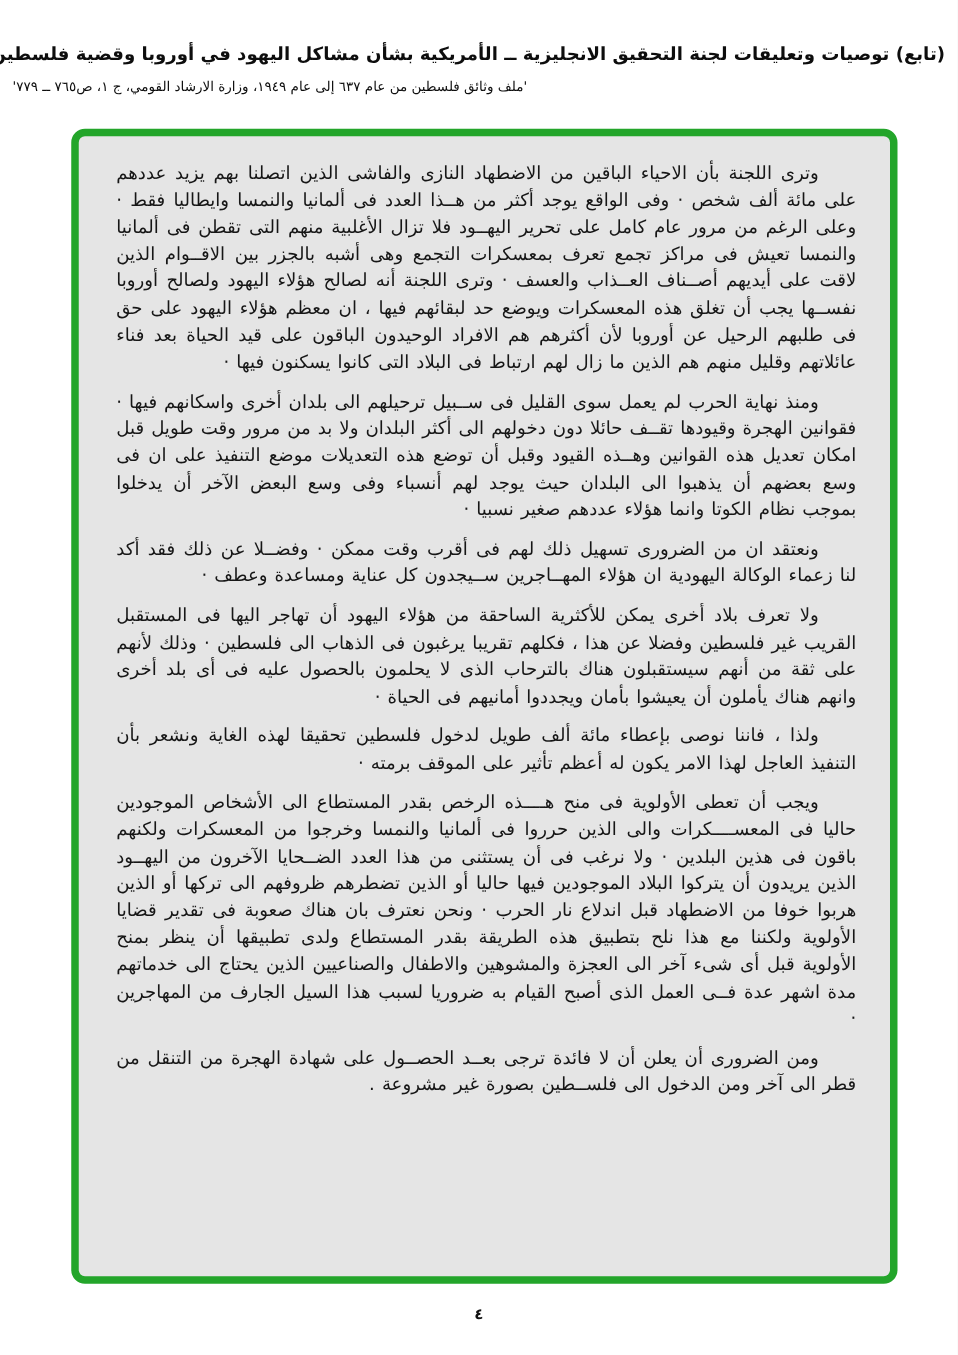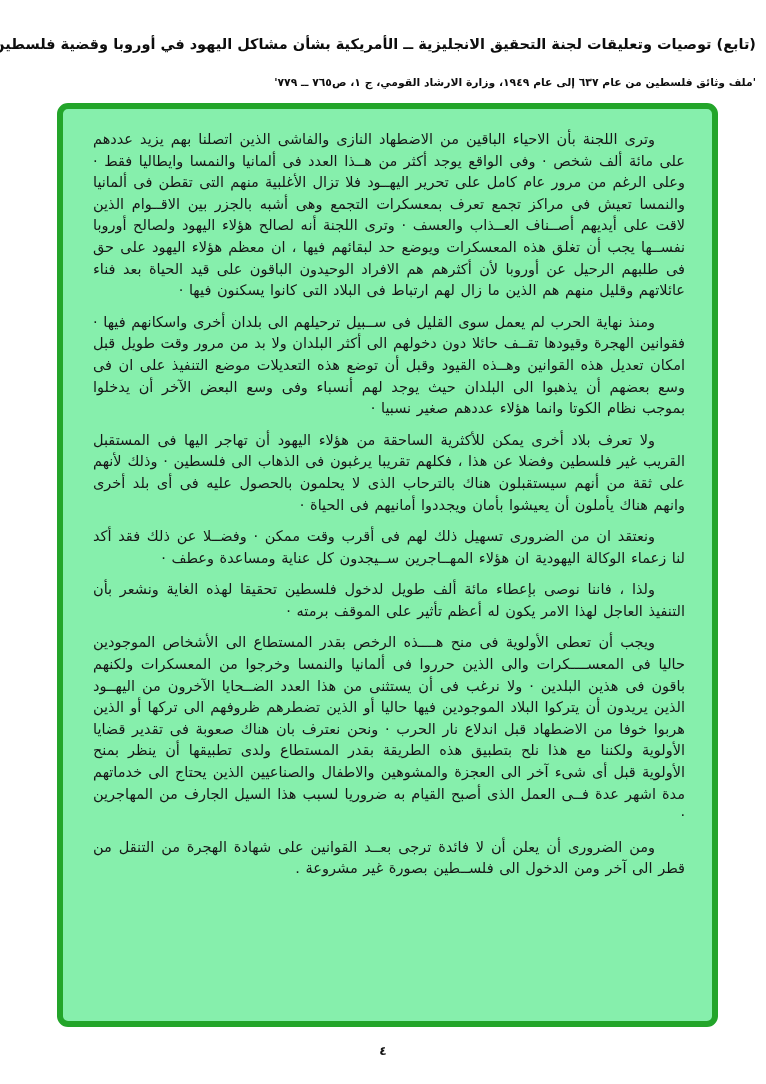--- a/index.html
+++ b/index.html
@@ -23,38 +23,38 @@
     right: 10px;
     text-align: center;
     font-size: 14.5px;
     font-weight: bold;
     letter-spacing: 0.2px;
     color: #0d0d0d;
     white-space: nowrap;
   }
   .doc-subtitle {
     position: absolute;
-    top: 76px;
+    top: 63px;
     left: 10px;
     right: 10px;
-    text-align: right;
+    text-align: left;
     font-size: 10.8px;
-    font-weight: bold;
+    font-weight: normal;
     color: #0d0d0d;
   }
   .frame {
     position: absolute;
     left: 57px;
     top: 103px;
     width: 661px;
     height: 924px;
     box-sizing: border-box;
     border: 6px solid #23a52a; 
     border-radius: 11px;
-    background: #86efac;
+    background: #e5e5e5;
   }
   .content {
     position: absolute;
     top: 0; left: 0; right: 0; bottom: 0;
     padding: 20px 27px 0 30px;
     text-align: justify;
     font-size: 14.5px;
     line-height: 21.6px;
     color: #161616;
     word-spacing: 1px;
@@ -80,23 +80,23 @@
 <div class="page" style="background: rgb(255, 255, 255);">
 
   <div class="doc-title">(تابع) توصيات وتعليقات لجنة التحقيق الانجليزية ــ الأمريكية بشأن مشاكل اليهود في أوروبا وقضية فلسطين ١٩٤٦</div>
 
   <div class="doc-subtitle">'ملف وثائق فلسطين من عام ٦٣٧ إلى عام ١٩٤٩، وزارة الارشاد القومي، ج ١، ص٧٦٥ ــ ٧٧٩'</div>
 
   <div class="frame" style="border-color: rgb(35, 165, 42);">
     <div class="content">
       <p>وترى اللجنة بأن الاحياء الباقين من الاضطهاد النازى والفاشى الذين اتصلنا بهم يزيد عددهم على مائة ألف شخص · وفى الواقع يوجد أكثر من هــذا العدد فى ألمانيا والنمسا وايطاليا فقط · وعلى الرغم من مرور عام كامل على تحرير اليهــود فلا تزال الأغلبية منهم التى تقطن فى ألمانيا والنمسا تعيش فى مراكز تجمع تعرف بمعسكرات التجمع وهى أشبه بالجزر بين الاقــوام الذين لاقت على أيديهم أصــناف العــذاب والعسف · وترى اللجنة أنه لصالح هؤلاء اليهود ولصالح أوروبا نفســها يجب أن تغلق هذه المعسكرات ويوضع حد لبقائهم فيها ، ان معظم هؤلاء اليهود على حق فى طلبهم الرحيل عن أوروبا لأن أكثرهم هم الافراد الوحيدون الباقون على قيد الحياة بعد فناء عائلاتهم وقليل منهم هم الذين ما زال لهم ارتباط فى البلاد التى كانوا يسكنون فيها ·</p>
       <p>ومنذ نهاية الحرب لم يعمل سوى القليل فى ســبيل ترحيلهم الى بلدان أخرى واسكانهم فيها · فقوانين الهجرة وقيودها تقــف حائلا دون دخولهم الى أكثر البلدان ولا بد من مرور وقت طويل قبل امكان تعديل هذه القوانين وهــذه القيود وقبل أن توضع هذه التعديلات موضع التنفيذ على ان فى وسع بعضهم أن يذهبوا الى البلدان حيث يوجد لهم أنسباء وفى وسع البعض الآخر أن يدخلوا بموجب نظام الكوتا وانما هؤلاء عددهم صغير نسبيا ·</p>
+      <p>ونعتقد ان من الضرورى تسهيل ذلك لهم فى أقرب وقت ممكن · وفضــلا عن ذلك فقد أكد لنا زعماء الوكالة اليهودية ان هؤلاء المهــاجرين ســيجدون كل عناية ومساعدة وعطف ·</p>
       <p>ولا تعرف بلاد أخرى يمكن للأكثرية الساحقة من هؤلاء اليهود أن تهاجر اليها فى المستقبل القريب غير فلسطين وفضلا عن هذا ، فكلهم تقريبا يرغبون فى الذهاب الى فلسطين · وذلك لأنهم على ثقة من أنهم سيستقبلون هناك بالترحاب الذى لا يحلمون بالحصول عليه فى أى بلد أخرى وانهم هناك يأملون أن يعيشوا بأمان ويجددوا أمانيهم فى الحياة ·</p>
-      <p>ونعتقد ان من الضرورى تسهيل ذلك لهم فى أقرب وقت ممكن · وفضــلا عن ذلك فقد أكد لنا زعماء الوكالة اليهودية ان هؤلاء المهــاجرين ســيجدون كل عناية ومساعدة وعطف ·</p>
       <p>ولذا ، فاننا نوصى بإعطاء مائة ألف طويل لدخول فلسطين تحقيقا لهذه الغاية ونشعر بأن التنفيذ العاجل لهذا الامر يكون له أعظم تأثير على الموقف برمته ·</p>
       <p>ويجب أن تعطى الأولوية فى منح هــــذه الرخص بقدر المستطاع الى الأشخاص الموجودين حاليا فى المعســــكرات والى الذين حرروا فى ألمانيا والنمسا وخرجوا من المعسكرات ولكنهم باقون فى هذين البلدين · ولا نرغب فى أن يستثنى من هذا العدد الضــحايا الآخرون من اليهــود الذين يريدون أن يتركوا البلاد الموجودين فيها حاليا أو الذين تضطرهم ظروفهم الى تركها أو الذين هربوا خوفا من الاضطهاد قبل اندلاع نار الحرب · ونحن نعترف بان هناك صعوبة فى تقدير قضايا الأولوية ولكننا مع هذا نلح بتطبيق هذه الطريقة بقدر المستطاع ولدى تطبيقها أن ينظر بمنح الأولوية قبل أى شىء آخر الى العجزة والمشوهين والاطفال والصناعيين الذين يحتاج الى خدماتهم مدة اشهر عدة فــى العمل الذى أصبح القيام به ضروريا لسبب هذا السيل الجارف من المهاجرين ·</p>
-      <p>ومن الضرورى أن يعلن أن لا فائدة ترجى بعــد القوانين على شهادة الهجرة من التنقل من قطر الى آخر ومن الدخول الى فلســطين بصورة غير مشروعة .</p>
+      <p>ومن الضرورى أن يعلن أن لا فائدة ترجى بعــد الحصــول على شهادة الهجرة من التنقل من قطر الى آخر ومن الدخول الى فلســطين بصورة غير مشروعة .</p>
     </div>
   </div>
 
   <div class="page-number">٤</div>
 
 </div>
 
 </body></html>

